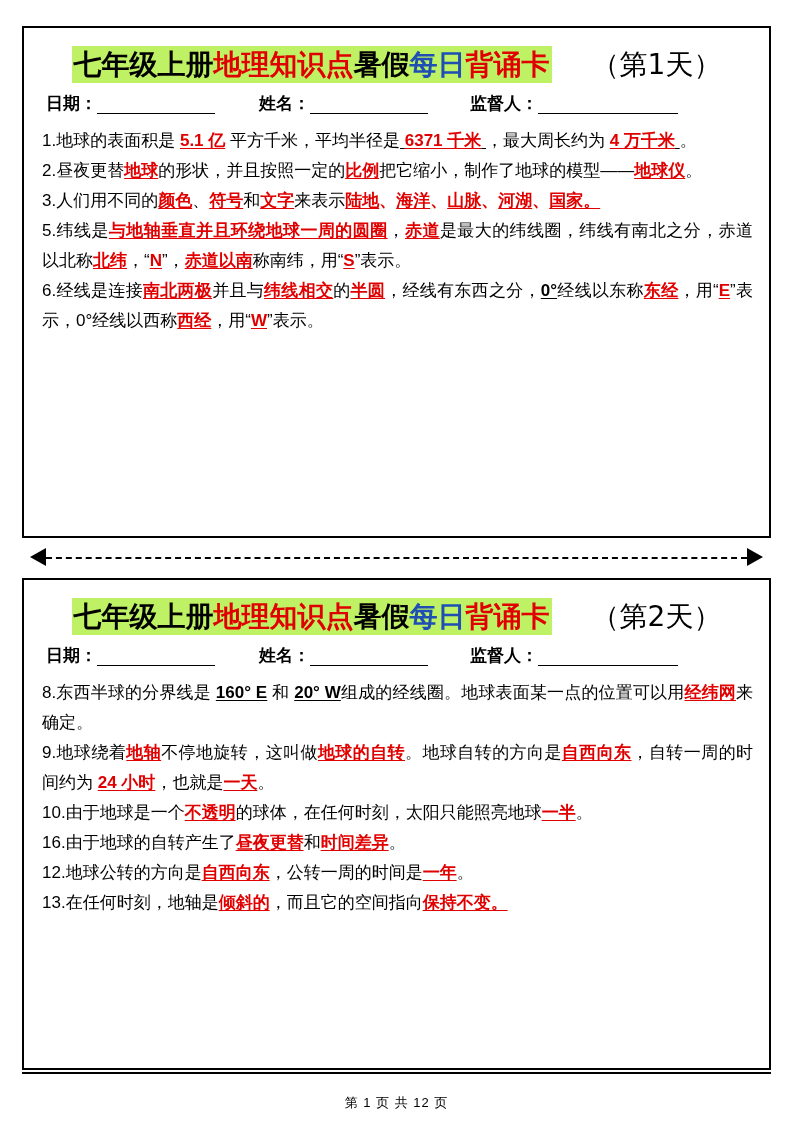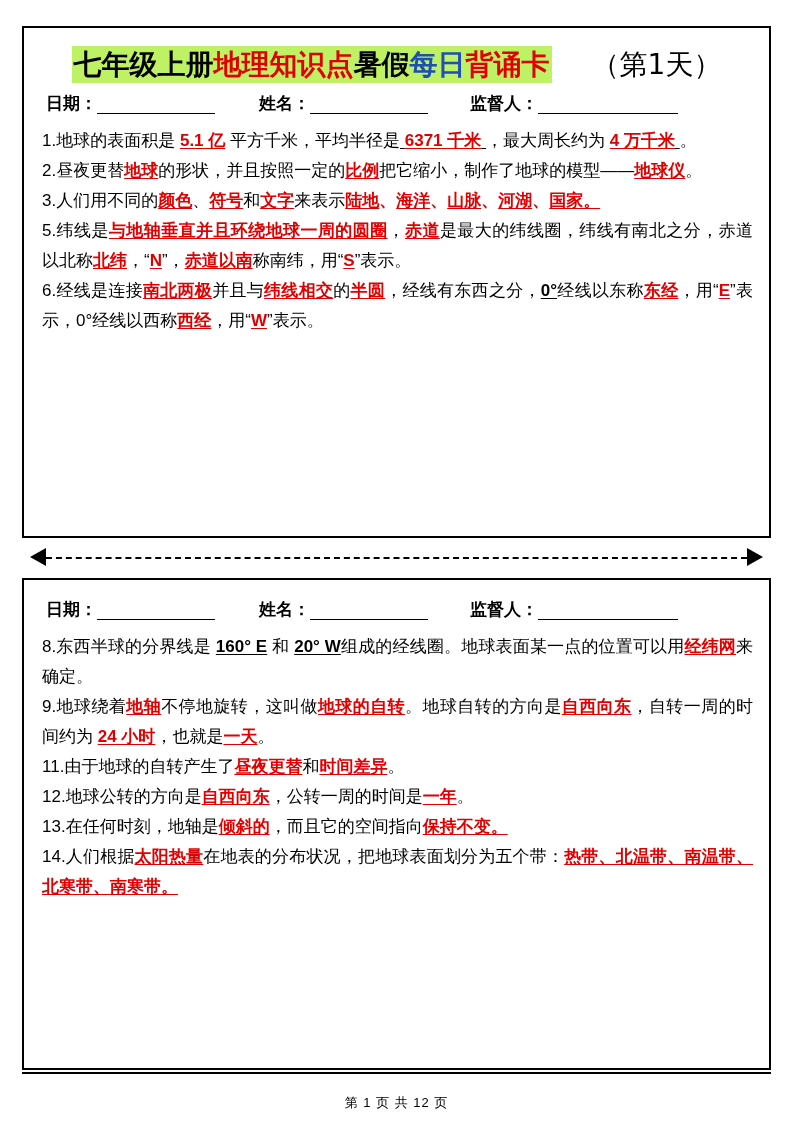--- a/index.html
+++ b/index.html
@@ -166,20 +166,23 @@
       </div>
   </div>
 
   <div class="arrow-row">
     <span class="arrow-head left"></span>
     <span class="arrow-line"></span>
     <span class="arrow-head right"></span>
   </div>
 
   <div class="card" id="card-2">
+    <div class="title-wrap">
+      <span class="title" id="title-2"><span class="seg" style="color: rgb(0, 0, 0);">七年级上册</span><span class="seg" style="color: rgb(224, 0, 0);">地理知识点</span><span class="seg" style="color: rgb(0, 0, 0);">暑假</span><span class="seg" style="color: rgb(31, 79, 181);">每日</span><span class="seg" style="color: rgb(224, 0, 0);">背诵卡</span></span><span class="title-tail" id="title-tail-2">（第2天）</span>
+    </div>
 
     <div class="meta-row">
       <div class="meta-field mf-date">
         <span class="meta-label">日期：</span>
         <span class="meta-blank"></span>
       </div>
       <div class="meta-gap-a"></div>
       <div class="meta-field mf-name">
         <span class="meta-label">姓名：</span>
         <span class="meta-blank"></span>
@@ -187,24 +190,24 @@
       <div class="meta-gap-b"></div>
       <div class="meta-field mf-sup">
         <span class="meta-label">监督人：</span>
         <span class="meta-blank"></span>
       </div>
     </div>
 
     <div class="items" id="items-2">
         <div class="item"><span class="num">8.</span><span class="plain">东西半球的分界线是 </span><span class="b u">160° E</span><span class="plain"> 和 </span><span class="b u">20° W</span><span class="plain">组成的经线圈。地球表面某一点的位置可以用</span><span class="r u">经纬网</span><span class="plain">来确定。</span></div>
         <div class="item"><span class="num">9.</span><span class="plain">地球绕着</span><span class="r u">地轴</span><span class="plain">不停地旋转，这叫做</span><span class="r u">地球的自转</span><span class="plain">。地球自转的方向是</span><span class="r u">自西向东</span><span class="plain">，自转一周的时间约为 </span><span class="r u">24 小时</span><span class="plain">，也就是</span><span class="r u">一天</span><span class="plain">。</span></div>
-        <div class="item"><span class="num">11.</span><span class="plain">由于地球的自转产生了</span><span class="r u">昼夜更替</span><span class="plain">和</span><span class="r u">时间差异</span><span class="plain">。</span></div>
+        <div class="item"><span class="num">10.</span><span class="plain">由于地球是一个</span><span class="r u">不透明</span><span class="plain">的球体，在任何时刻，太阳只能照亮地球</span><span class="r u">一半</span><span class="plain">。</span></div>
+        <div class="item"><span class="num">16.</span><span class="plain">由于地球的自转产生了</span><span class="r u">昼夜更替</span><span class="plain">和</span><span class="r u">时间差异</span><span class="plain">。</span></div>
         <div class="item"><span class="num">12.</span><span class="plain">地球公转的方向是</span><span class="r u">自西向东</span><span class="plain">，公转一周的时间是</span><span class="r u">一年</span><span class="plain">。</span></div>
         <div class="item"><span class="num">13.</span><span class="plain">在任何时刻，地轴是</span><span class="r u">倾斜的</span><span class="plain">，而且它的空间指向</span><span class="r u">保持不变。</span><span class="plain u"> </span></div>
-        <div class="item"><span class="num">14.</span><span class="plain">人们根据</span><span class="r u">太阳热量</span><span class="plain">在地表的分布状况，把地球表面划分为五个带：</span><span class="r u">热带、北温带、南温带、北寒带、南寒带。</span><span class="plain u"> </span></div>
       </div>
   </div>
 
   <div class="footer">
     <div class="footer-rule"></div>
     <div class="footer-text">第 1 页 共 12 页</div>
   </div>
 
 </div>
 

